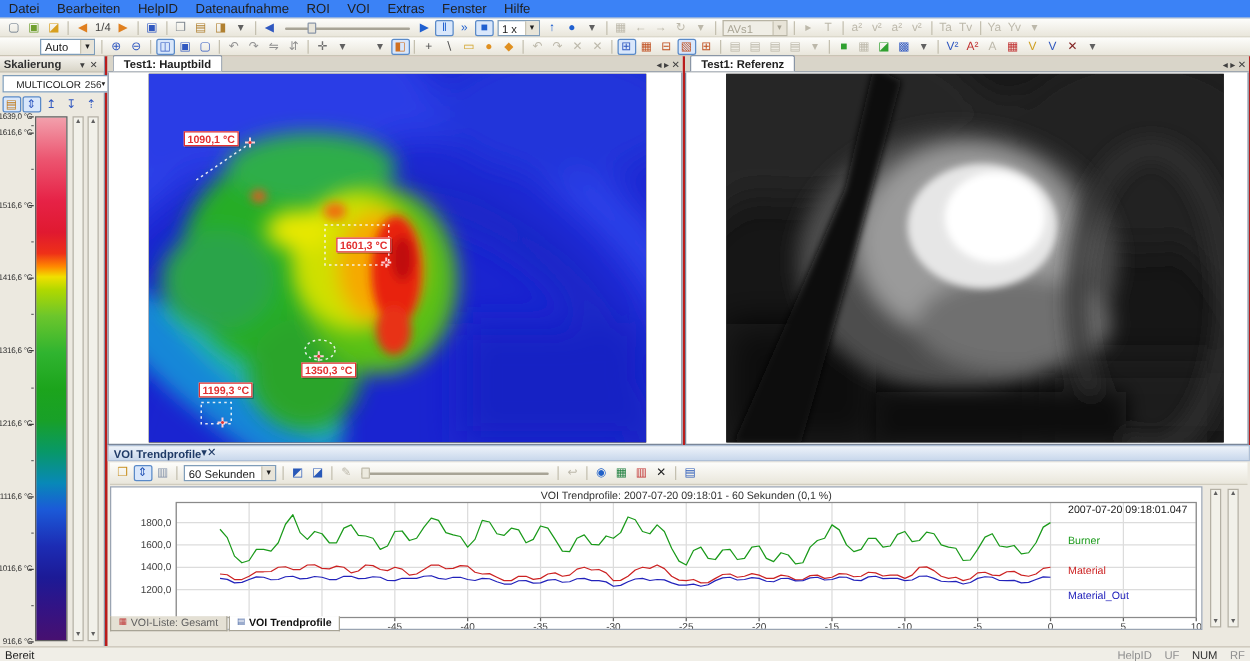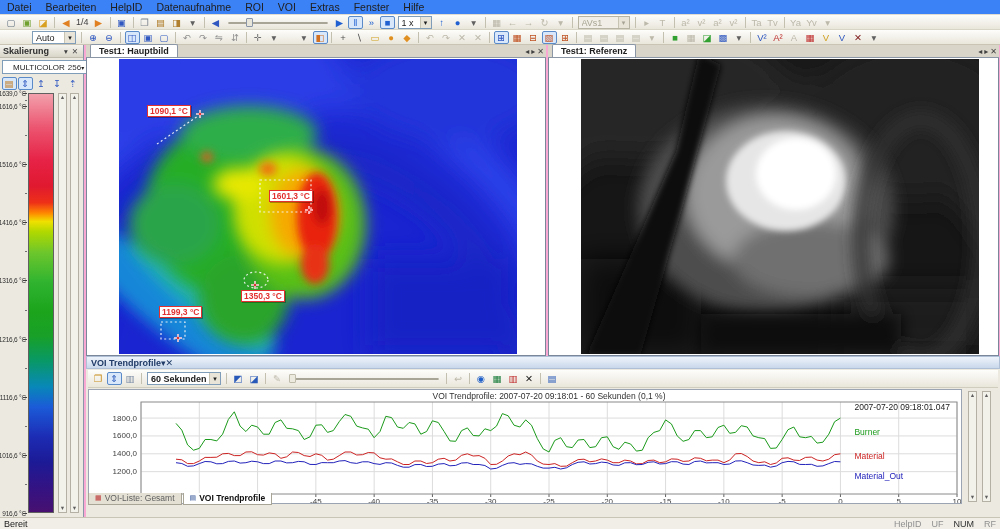--- a/index.html
+++ b/index.html
@@ -30,21 +30,21 @@
   .tb-combo-arrow{width:11px;text-align:center;font-size:7px;background:#e8e4d8;
     border-left:1px solid #c8c4b4;height:100%;line-height:12px}
   .tb-slider{position:relative;display:inline-block;height:11px;margin:0 4px}
   .tb-slider-track{position:absolute;left:0;right:0;top:5px;height:2px;background:#c8c4b6;
     border:1px solid #a8a496;border-radius:1px}
   .tb-slider-thumb{position:absolute;top:1px;width:7px;height:9px;background:#e8e5da;
     border:1px solid #8a96a8;border-radius:1px}
   .tb-slider.disabled .tb-slider-thumb{background:#eceadf;border-color:#c0bcac}
 
   
-  #workspace{position:absolute;left:0;top:45px;width:1000px;height:472px;background:#f9a8d4}
+  #workspace{position:absolute;left:0;top:45px;width:1000px;height:472px;background:#b91c1c}
   .panel{position:absolute;background:#ece9e0}
   .tabbar{position:relative;height:13px;background:#d9d5c9;display:flex;align-items:flex-end;
     border-bottom:1px solid #8a96a6}
   .tab{height:13px;line-height:12px;background:#fff;border:1px solid #8a96a6;border-bottom:none;
     padding:0 8px;font-size:9px;font-weight:bold;color:#202020;border-radius:2px 2px 0 0;margin-left:4px}
   .tabnav{position:absolute;right:2px;top:1px;display:flex;gap:2px}
   .tabnav span{font-size:8px;color:#404040;line-height:11px;cursor:default}
   .panel-content{position:absolute;left:0;right:0;bottom:0;top:13px;background:#fff;
     border:1px solid #7a8699;border-top:none}
   .image-box{position:absolute;top:1px;width:398px;height:295px;overflow:hidden;background:#000}
@@ -443,21 +443,21 @@
       <div id="trend-title">
         <span>VOI Trendprofile</span>
         <span class="grow"></span>
         <span class="ptitle-btns"><span class="pbtn">▾</span><span class="pbtn">✕</span></span>
       </div>
       <div id="trend-tb">
           <span class="tb-btn" style="color: rgb(200, 144, 32);">❐</span>
           <span class="tb-btn active" style="color: rgb(40, 88, 184);">⇕</span>
           <span class="tb-btn" style="color: rgb(128, 144, 168);">▥</span>
           <span class="tb-sep"></span>
-          <span class="tb-combo" style="width: 74px; font-weight: bold;">
+          <span class="tb-combo" style="width: 74px;">
             <span class="tb-combo-text">60 Sekunden</span>
             <span class="tb-combo-arrow">▾</span>
           </span>
           <span class="tb-sep"></span>
           <span class="tb-btn" style="color: rgb(40, 88, 184);">◩</span>
           <span class="tb-btn" style="color: rgb(40, 88, 184);">◪</span>
           <span class="tb-sep"></span>
           <span class="tb-btn disabled">✎</span>
           <span class="tb-slider disabled" style="width: 150px;">
             <span class="tb-slider-track"></span>

